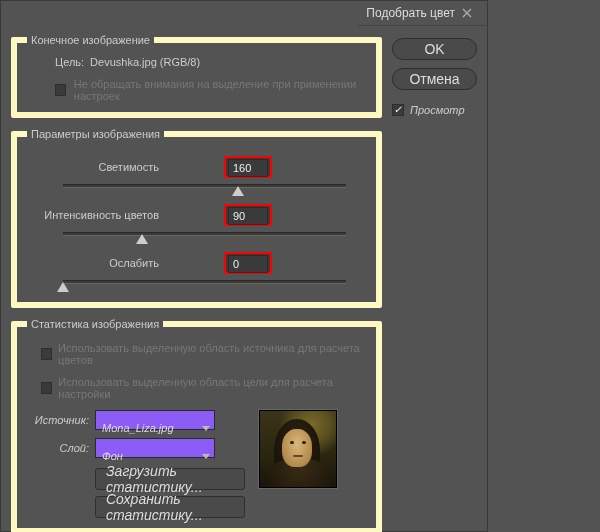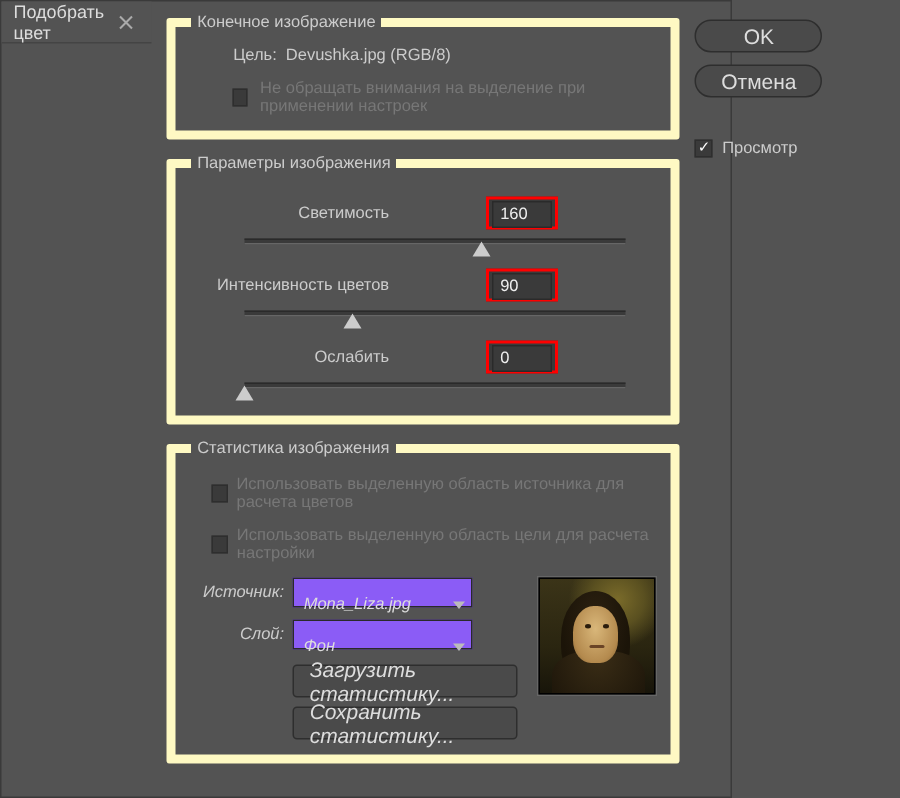--- a/index.html
+++ b/index.html
@@ -11,21 +11,22 @@
     width: 600px;
     height: 532px;
     overflow: hidden;
   }
   .window {
     width: 488px;
     height: 532px;
     background: #535353;
     border: 1px solid #3a3a3a;
     display: flex;
-    flex-direction: row;
+    flex-direction: column;
+    align-items: flex-end;
   }
   .titlebar {
     height: 28px;
     background: #535353;
     display: flex;
     align-items: center;
     justify-content: space-between;
     padding: 0 8px;
     border-bottom: 1px solid #444;
   }
@@ -140,21 +141,21 @@
     border-radius: 12px;
     height: 22px;
     display: flex;
     align-items: center;
     justify-content: center;
     cursor: pointer;
     font-size: 14px;
     padding: 0 10px;
   }
   .btn.sm { border-radius: 3px; }
-  .preview-row { display: flex; align-items: center; gap: 6px; margin-top: 20px; }
+  .preview-row { display: flex; align-items: center; gap: 6px; margin-top: 6px; font-style: italic; }
   .select {
     background: #8b5cf6;
     border: 1px solid #2a2a2a;
     color: #ddd;
     height: 20px;
     display: flex;
     align-items: center;
     justify-content: space-between;
     padding: 16px 4px 0 6px;
     min-width: 110px;

